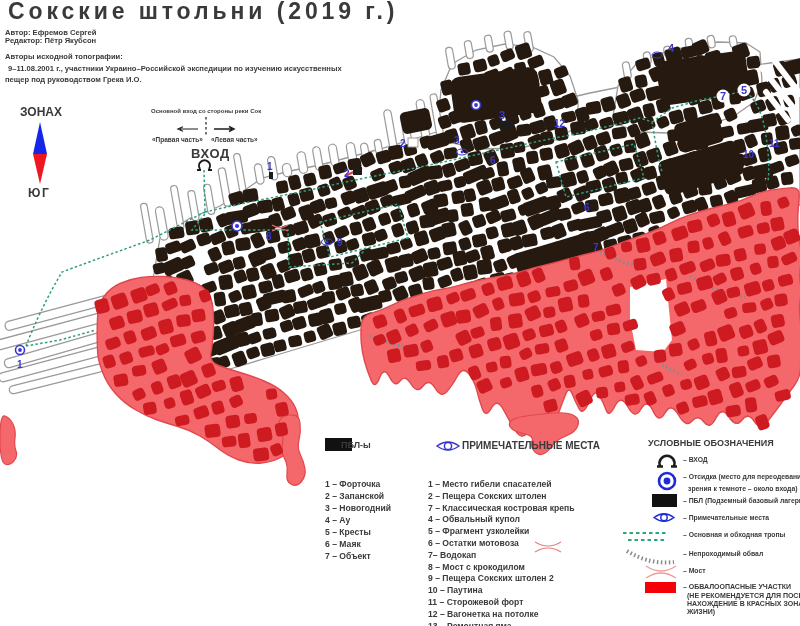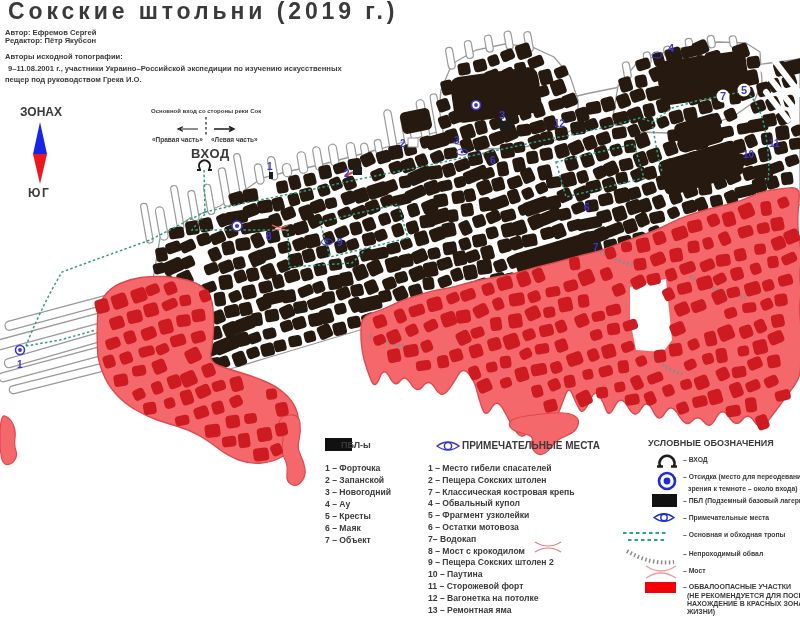--- a/index.html
+++ b/index.html
@@ -1,21 +1,21 @@
 <!DOCTYPE html>
 <html><head><meta charset="utf-8">
 <style>
 * { margin:0; padding:0; box-sizing:border-box; }
 html,body { width:800px; height:626px; background:#fff; overflow:hidden;
   font-family:"Liberation Sans", sans-serif; }
 #page { position:relative; width:800px; height:626px; }
 #page > div { position:absolute; white-space:nowrap; color:#3a3a3a; }
 .title { font-size:23px; font-weight:bold; letter-spacing:3.9px; }
 .s8  { font-size:7.6px; font-weight:bold; }
-.s86 { font-size:8.6px; font-weight:bold; }
+.s86 { font-size:8.6px; font-weight:bold;margin-top:16px; }
 .s85 { font-size:10px; font-weight:bold; }
 .s90 { font-size:9px; font-weight:bold; }
 .s11 { font-size:13px; font-weight:bold; letter-spacing:0.6px; }
 .s12 { font-size:12px; font-weight:bold; }
 .s12c { font-size:12px; font-weight:bold; letter-spacing:1.5px; }
 .s6  { font-size:6px; font-weight:bold; }
 .s65 { font-size:6.5px; font-weight:bold; }
 .s68 { font-size:6.8px; font-weight:bold; }
 .s70r { font-size:7px; font-weight:bold; color:#ea1c24; }
 text.bl { font:bold 10px "Liberation Sans",sans-serif; fill:#3b36cf; }

